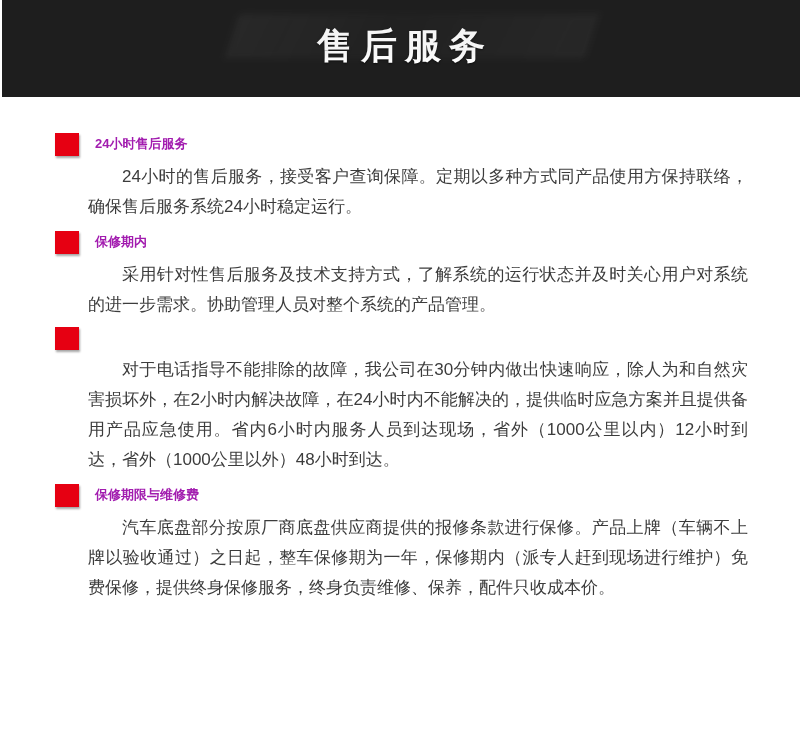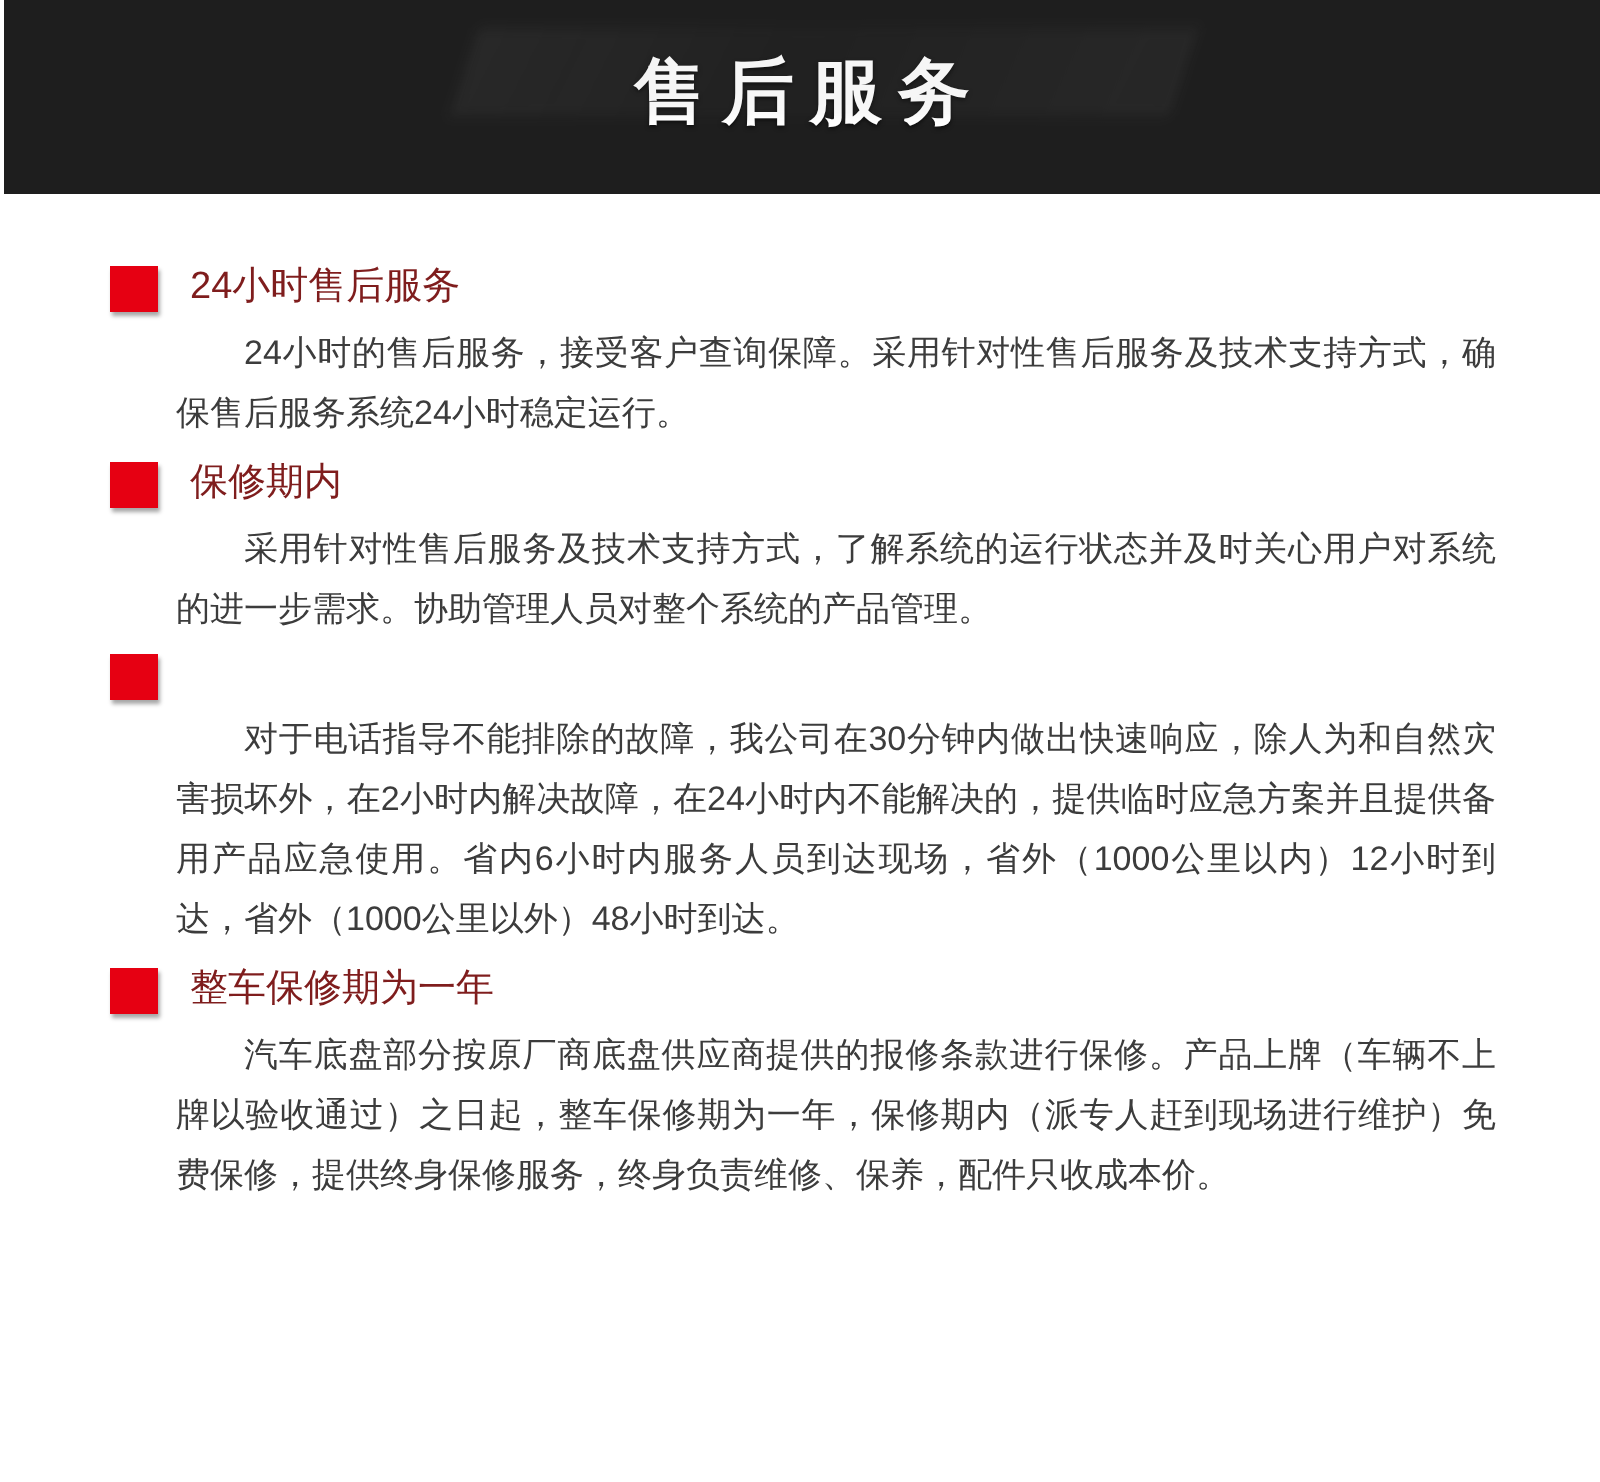--- a/index.html
+++ b/index.html
@@ -55,23 +55,23 @@
   }
   .bullet {
     flex: 0 0 auto;
     width: 24px;
     height: 23px;
     background: #e60012;
     box-shadow: 1px 2px 2px rgba(0,0,0,0.35);
     margin-right: 16px;
   }
   .sec-head h2 {
-    font-size: 19px;
-    font-weight: normal;
-    color: #7f1d1d;
+    font-size: 13px;
+    font-weight: bold;
+    color: #a21caf;
     line-height: 26px;
   }
   .section p {
     width: 660px;
     margin-left: 33px;
     font-size: 17px;
     line-height: 30px;
     color: #3c3c3c;
     text-align: justify;
     text-indent: 2em;
@@ -87,40 +87,40 @@
     <h1>售后服务</h1>
   </header>
 
   <main class="content">
 
     <section class="section">
       <div class="sec-head">
         <span class="bullet"></span>
         <h2>24小时售后服务</h2>
       </div>
-      <p>24小时的售后服务，接受客户查询保障。采用针对性售后服务及技术支持方式，确保售后服务系统24小时稳定运行。</p>
+      <p>24小时的售后服务，接受客户查询保障。定期以多种方式同产品使用方保持联络，确保售后服务系统24小时稳定运行。</p>
     </section>
 
     <section class="section">
       <div class="sec-head">
         <span class="bullet"></span>
         <h2>保修期内</h2>
       </div>
       <p>采用针对性售后服务及技术支持方式，了解系统的运行状态并及时关心用户对系统的进一步需求。协助管理人员对整个系统的产品管理。</p>
     </section>
 
     <section class="section">
       <div class="sec-head">
         <span class="bullet"></span>
       </div>
       <p>对于电话指导不能排除的故障，我公司在30分钟内做出快速响应，除人为和自然灾害损坏外，在2小时内解决故障，在24小时内不能解决的，提供临时应急方案并且提供备用产品应急使用。省内6小时内服务人员到达现场，省外（1000公里以内）12小时到达，省外（1000公里以外）48小时到达。</p>
     </section>
 
     <section class="section">
       <div class="sec-head">
         <span class="bullet"></span>
-        <h2>整车保修期为一年</h2>
+        <h2>保修期限与维修费</h2>
       </div>
       <p>汽车底盘部分按原厂商底盘供应商提供的报修条款进行保修。产品上牌（车辆不上牌以验收通过）之日起，整车保修期为一年，保修期内（派专人赶到现场进行维护）免费保修，提供终身保修服务，终身负责维修、保养，配件只收成本价。</p>
     </section>
 
   </main>
 </div>
 
 </body></html>

